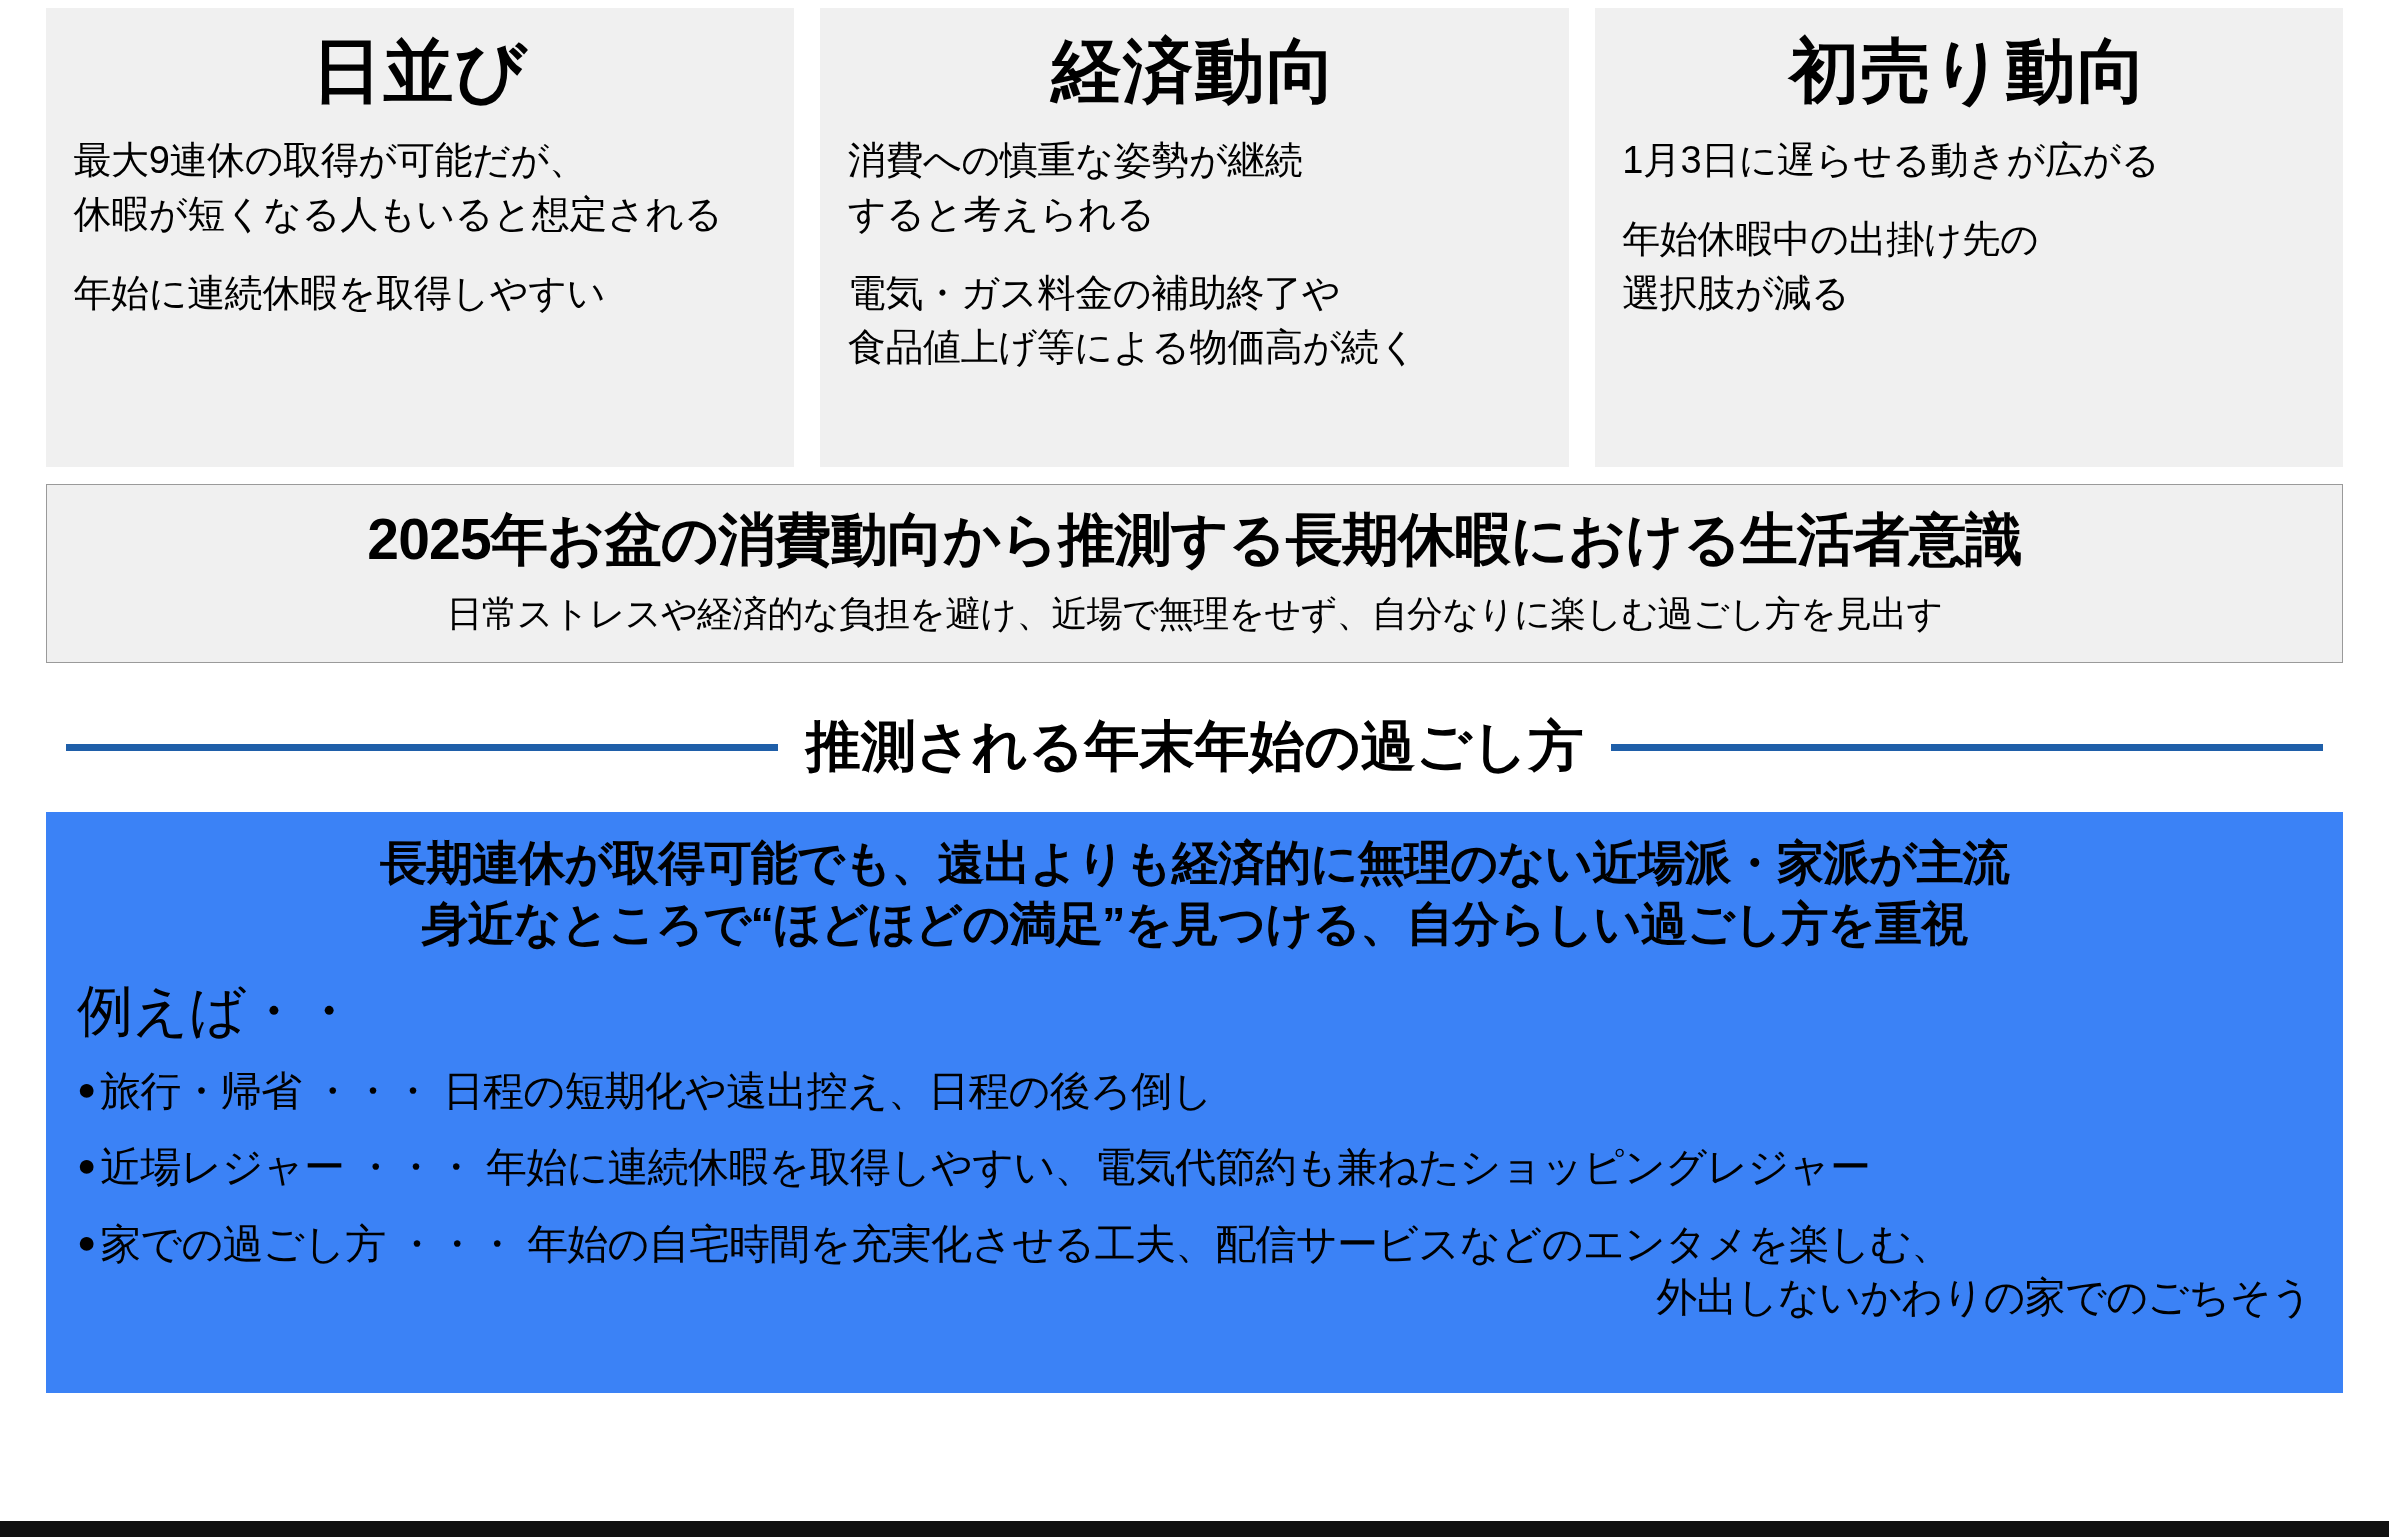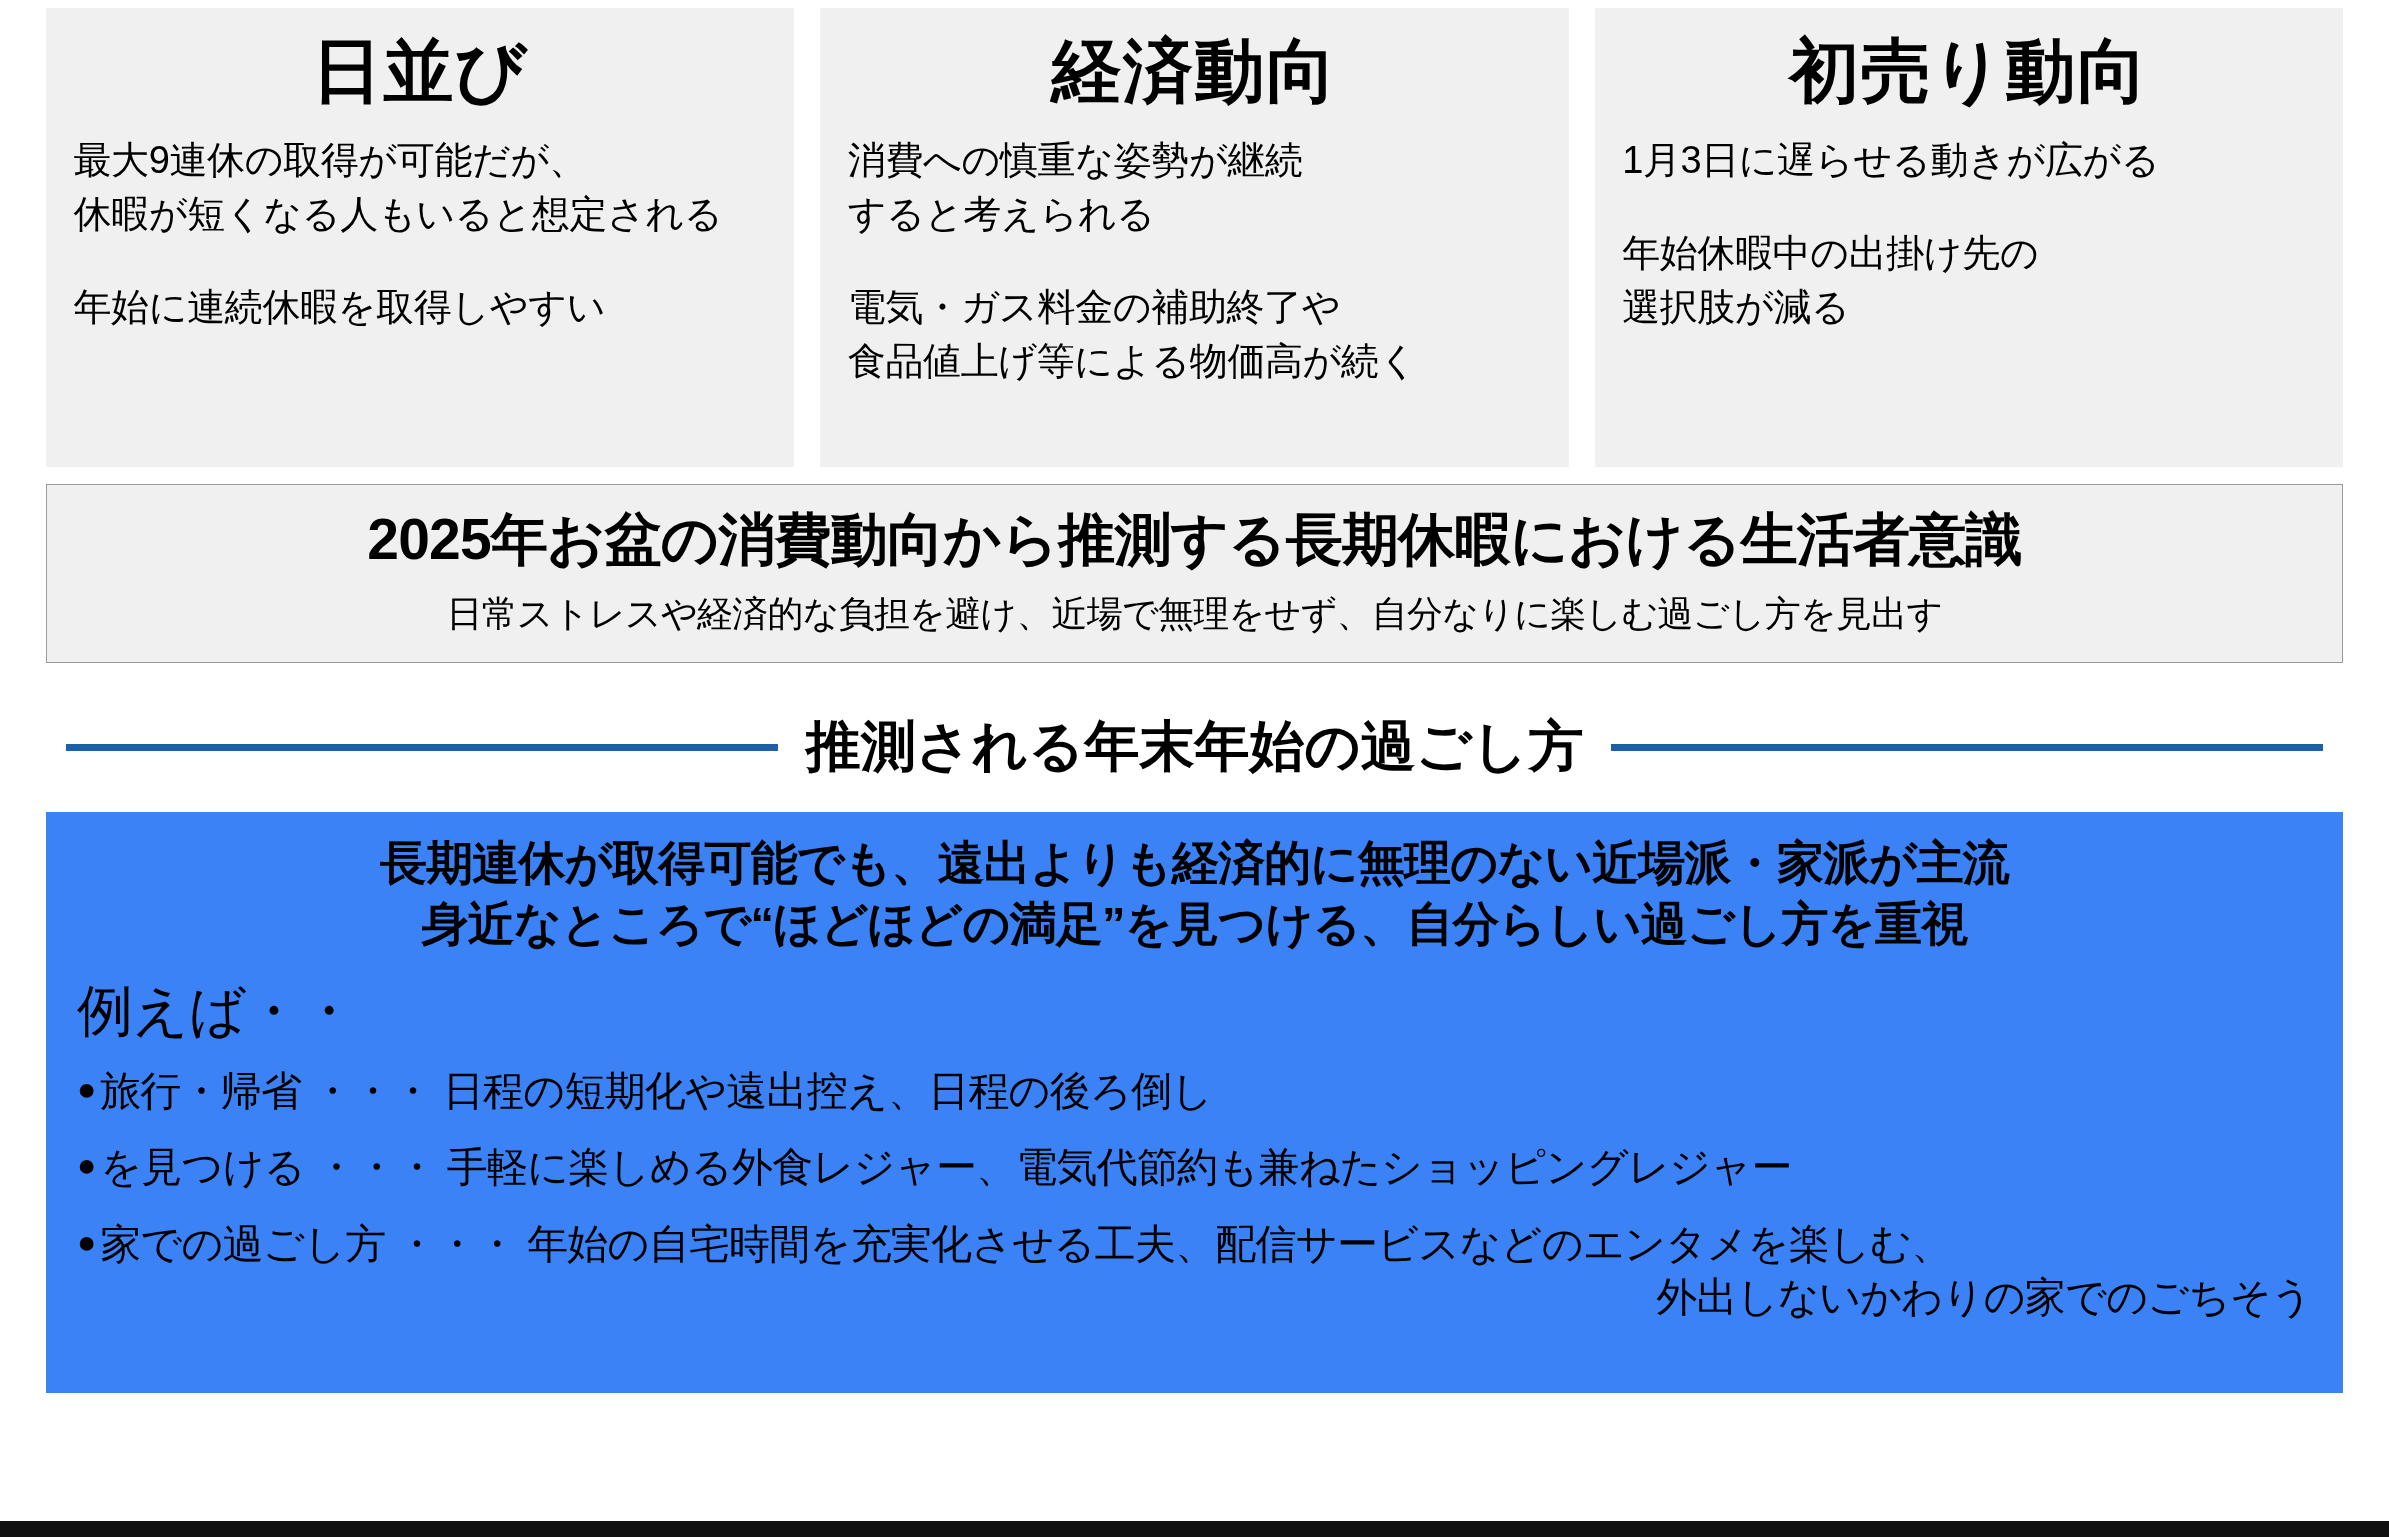--- a/index.html
+++ b/index.html
@@ -40,21 +40,21 @@
     font-size: 70px;
     font-weight: bold;
     text-align: center;
     letter-spacing: 1.5px;
     line-height: 1.15;
     margin-bottom: 23px;
   }
   .card-para {
     font-size: 38px;
     line-height: 1.42;
-    margin-bottom: 39px;
+    margin-bottom: 25px;
     letter-spacing: -0.4px;
   }
   .card-para:last-child { margin-bottom: 0; }
 
   
   .summary {
     margin-top: 17px;
     border: 1.5px solid #9a9a9a;
     background: #f0f0f0;
     box-sizing: border-box;
@@ -192,21 +192,21 @@
     </div>
     <div class="bp-intro">例えば・・</div>
 
     <div class="bp-item">
       <span class="bp-bullet">●</span>
       <span class="bp-item-text">旅行・帰省 ・・・ 日程の短期化や遠出控え、日程の後ろ倒し</span>
     </div>
 
     <div class="bp-item">
       <span class="bp-bullet">●</span>
-      <span class="bp-item-text">を見つける ・・・ 手軽に楽しめる外食レジャー、電気代節約も兼ねたショッピングレジャー</span>
+      <span class="bp-item-text">近場レジャー ・・・ 年始に連続休暇を取得しやすい、電気代節約も兼ねたショッピングレジャー</span>
     </div>
 
     <div class="bp-item">
       <span class="bp-bullet">●</span>
       <span class="bp-item-text">
         <span>家での過ごし方 ・・・ 年始の自宅時間を充実化させる工夫、配信サービスなどのエンタメを楽しむ、</span>
         <span class="second-line">外出しないかわりの家でのごちそう</span>
       </span>
     </div>
   </div>

